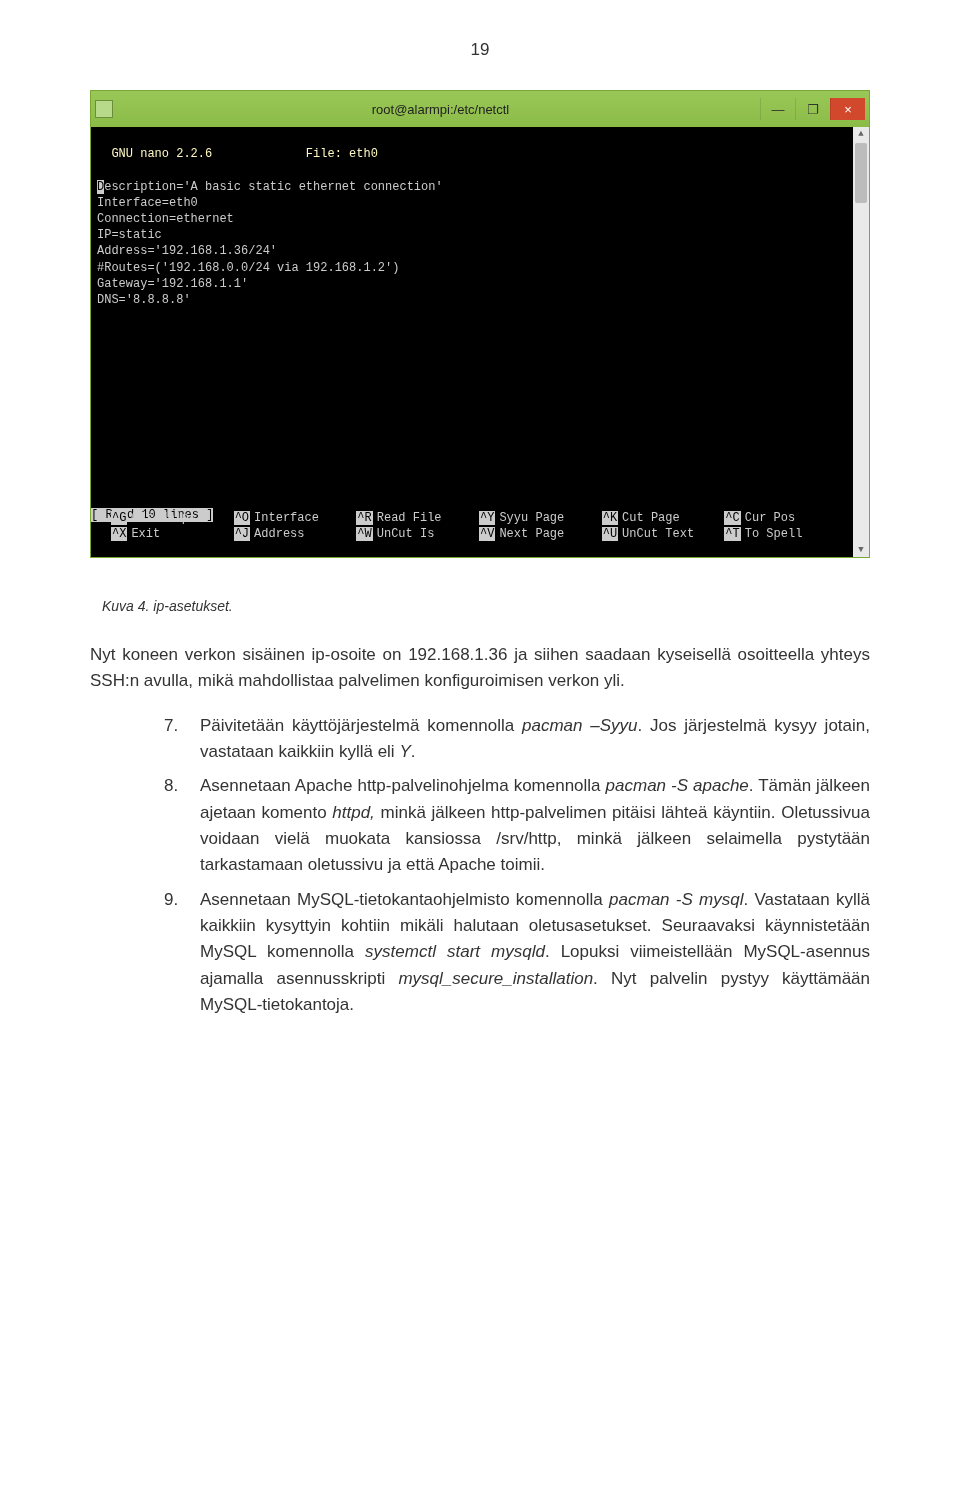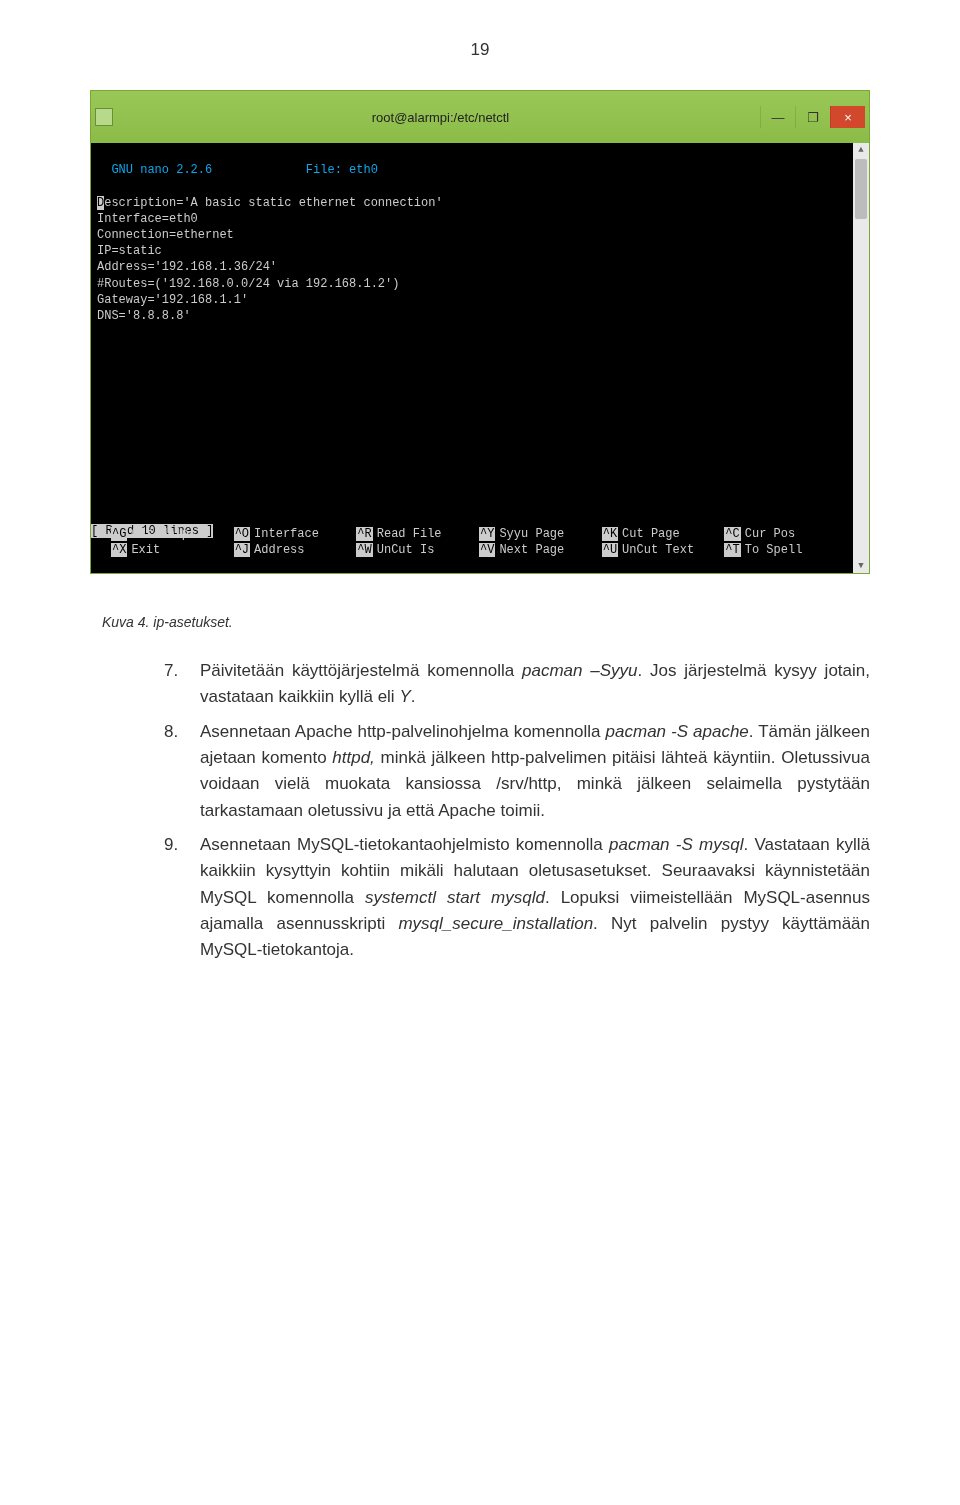--- a/index.html
+++ b/index.html
@@ -25,21 +25,21 @@
     border: 1px solid #7aa933;
     margin-bottom: 40px;
     box-sizing: border-box;
   }
   .titlebar {
     background: #8bc34a;
     background: linear-gradient(#9ac858,#8bbb47);
     height: 20px;
     display: flex;
     align-items: center;
-    padding: 16px 4px;
+    padding: 8px 4px;
     font-size: 13px;
     color: #3a3a3a;
   }
   .titlebar .app-icon {
     width: 16px;
     height: 16px;
     background: #b7d98a;
     border: 1px solid #6b8e3c;
     margin-right: 8px;
   }
@@ -105,21 +105,21 @@
     font-size: 9px;
     color: #666;
   }
   .terminal .scrollbar .arrow.up { top: 0; }
   .terminal .scrollbar .arrow.down { bottom: 0; }
   .term-inner {
     padding: 0 20px 0 6px;
     white-space: pre;
   }
   .nano-header {
-    color: #0ea5e9;
+    color: #fef9c3;
   }
   .hl { background: #cccccc; color: #000; }
   .nano-status {
     position: absolute;
     bottom: 34px;
     left: 0; right: 16px;
     text-align: left;
     color: #ccc;
   }
   .nano-shortcuts {
@@ -234,20 +234,21 @@
       <div class="scrollbar">
         <div class="arrow up">▲</div>
         <div class="thumb"></div>
         <div class="arrow down">▼</div>
       </div>
     </div>
   </div>
 
   <p class="caption">Kuva 4. ip-asetukset.</p>
 
+  <p class="para">Nyt koneen verkon sisäinen ip-osoite on 192.168.1.36 ja siihen saadaan kyseisellä osoitteella yhteys SSH:n avulla, mikä mahdollistaa palvelimen konfiguroimisen verkon yli.</p>
 
   <div class="list" id="list">
       <div class="item">
         <div class="marker">7.</div>
         <div class="content">Päivitetään käyttöjärjestelmä komennolla <em class="cmd">pacman –Syyu</em>. Jos järjestelmä kysyy jotain, vastataan kaikkiin kyllä eli <em class="cmd">Y</em>.</div>
       </div>
       <div class="item">
         <div class="marker">8.</div>
         <div class="content">Asennetaan Apache http-palvelinohjelma komennolla <em class="cmd">pacman -S apache</em>. Tämän jälkeen ajetaan komento <em class="cmd">httpd,</em> minkä jälkeen http-palvelimen pitäisi lähteä käyntiin. Oletussivua voidaan vielä muokata kansiossa /srv/http, minkä jälkeen selaimella pystytään tarkastamaan oletussivu ja että Apache toimii.</div>
       </div>

